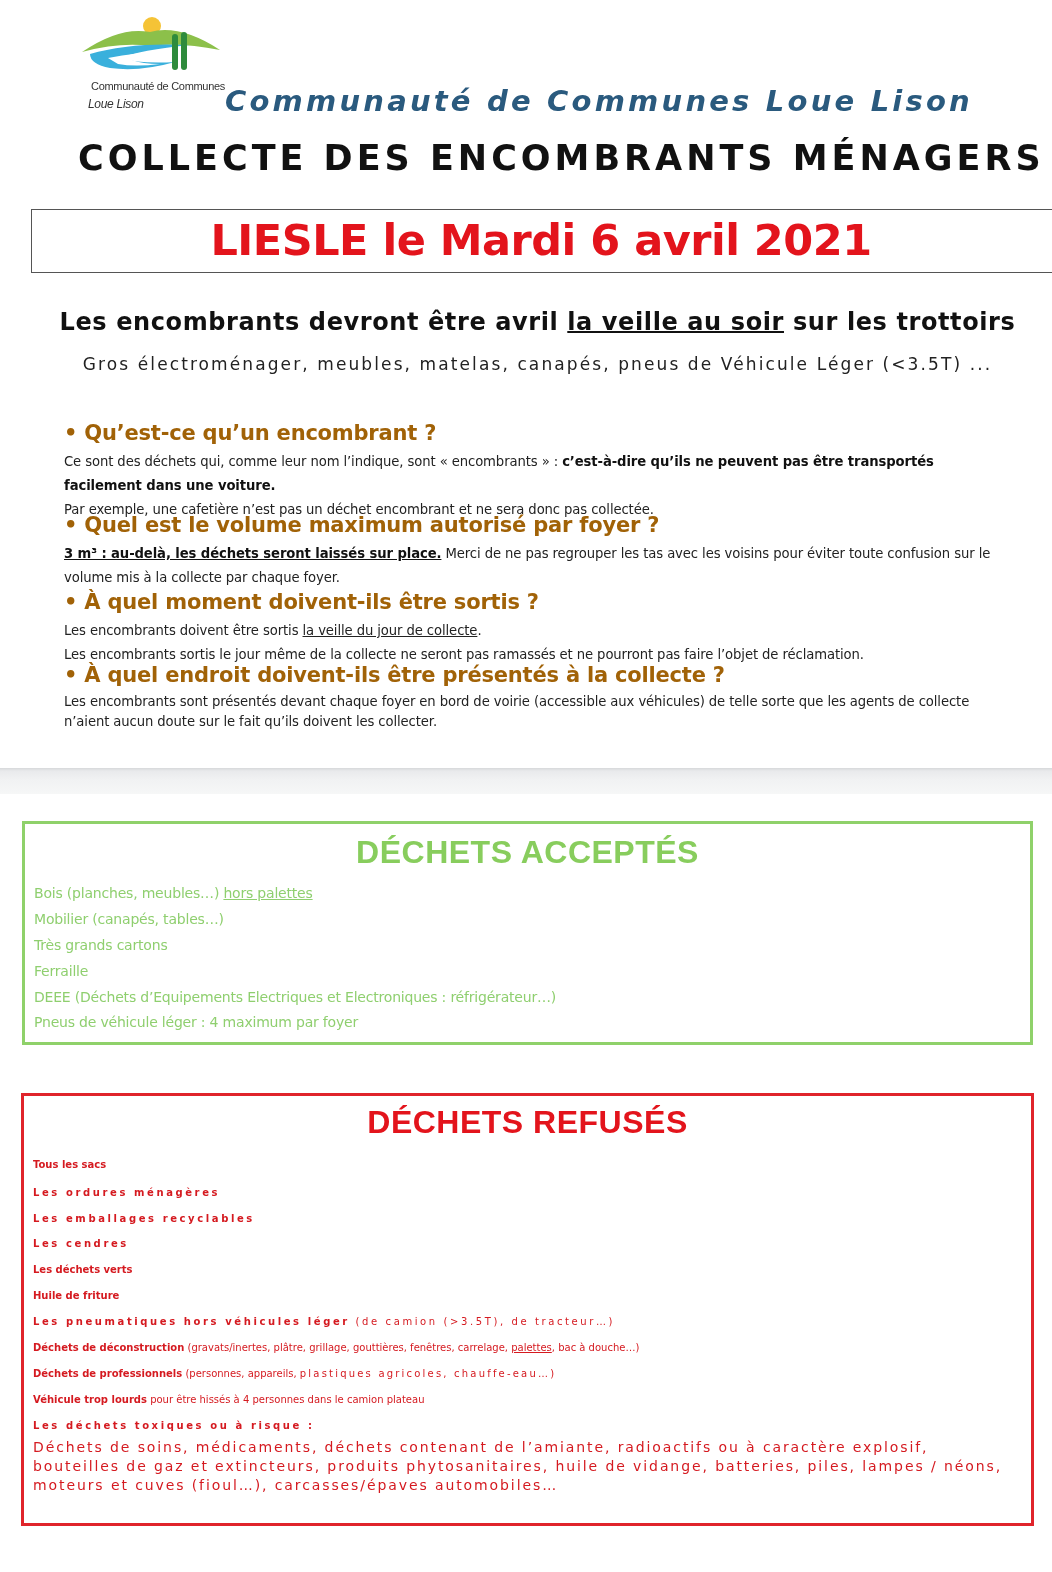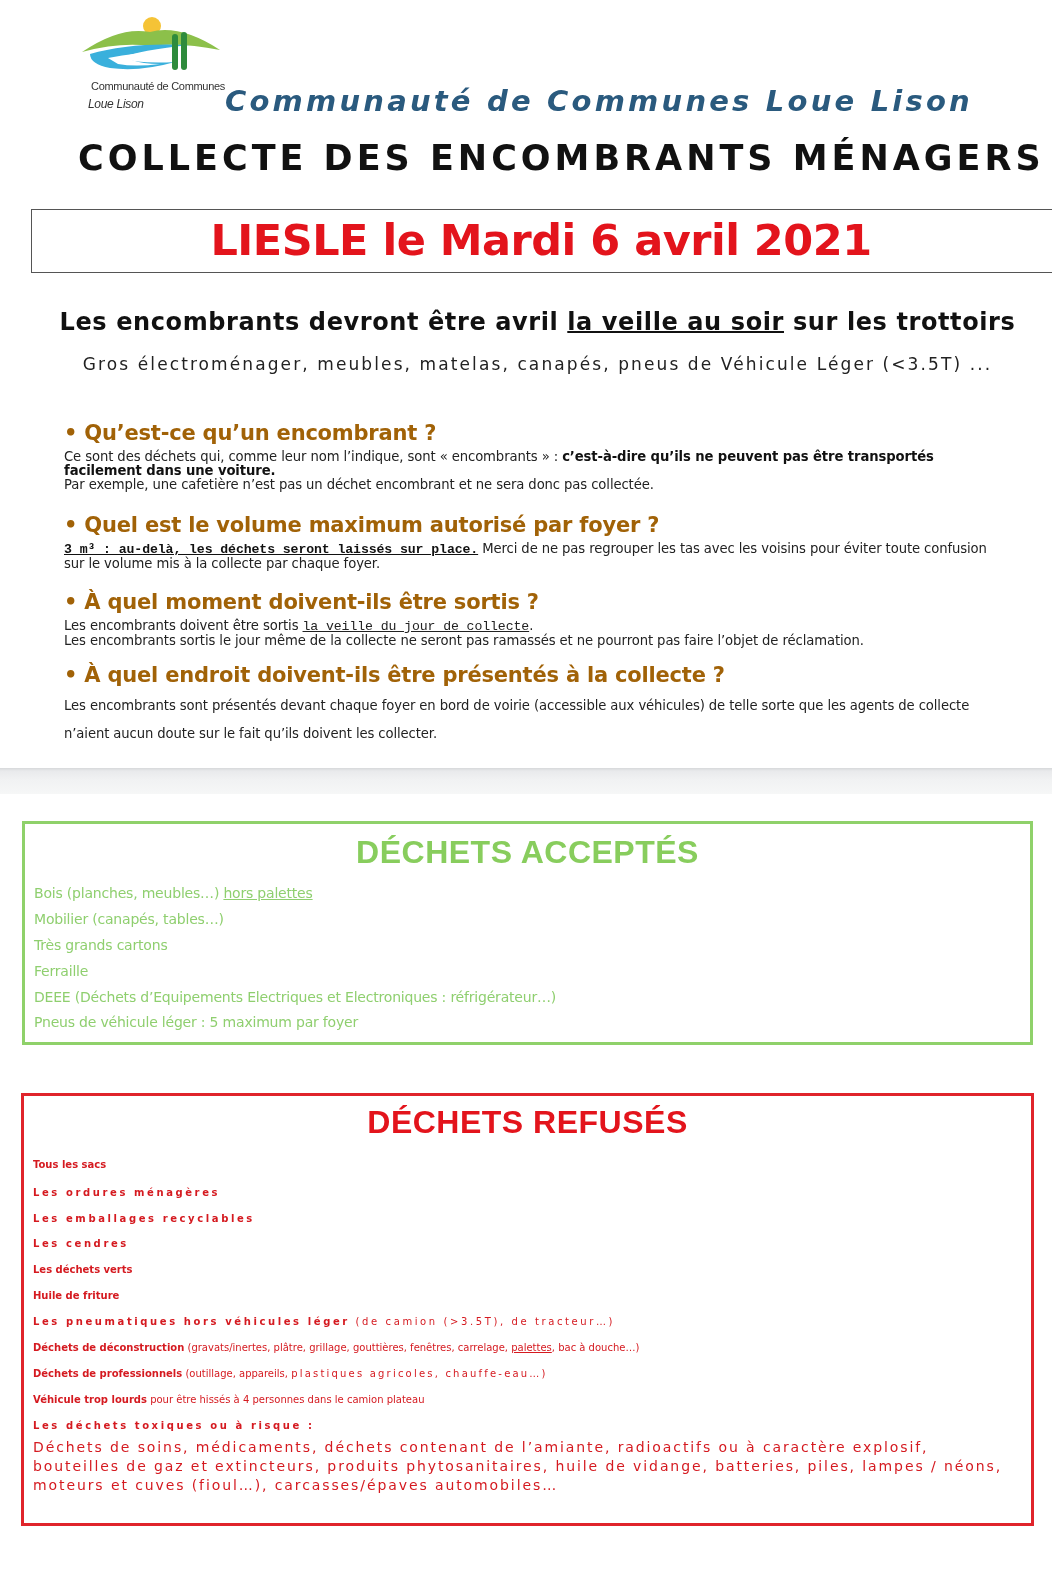--- a/index.html
+++ b/index.html
@@ -15,23 +15,23 @@
   #main-title { left:78px; top:138px; font-family:"DejaVu Sans", sans-serif; font-weight:bold; font-size:35px; letter-spacing:4px; color:#111; }
 
   #date-box { left:31px; top:209px; width:1030px; height:64px; border:1.5px solid #555; border-right:none; box-sizing:border-box; }
   #date-text { left:0; top:215px; width:1082px; text-align:center; font-family:"DejaVu Sans", sans-serif; font-weight:bold; font-size:43px; color:#e3141c; letter-spacing:-0.5px; }
 
   #notice { left:0; top:308px; width:1075px; text-align:center; font-weight:bold; font-size:24px; letter-spacing:0.6px; color:#111; }
   #notice u { text-decoration-thickness:2px; }
   #examples { left:0; top:354px; width:1075px; text-align:center; font-size:17px; letter-spacing:2.1px; color:#222; }
 
   .q-title { position:absolute; left:64px; font-weight:bold; font-size:21px; color:#a16207; letter-spacing:-0.2px; }
-  .q-body { position:absolute; left:64px; width:935px; font-size:13.2px; line-height:14px; color:#222; letter-spacing:-0.1px; }
+  .q-body { position:absolute; left:64px; width:935px; font-size:13.2px; line-height:24px; color:#222; letter-spacing:-0.1px; }
   .q-body b { font-weight:bold; color:#111; }
-  .q-body u { text-decoration:underline;font-family:Liberation Mono, monospace; }
+  .q-body u { text-decoration:underline; }
 
   
   #sep-band { left:0; top:768px; width:1052px; height:26px; background:linear-gradient(#d6d8da 0px, #e9eaec 3px, #f1f2f3 12px, #f6f7f7 26px); }
 
   
   #accepted { left:22px; top:821px; width:1011px; height:224px; border:3px solid #8fd16a; box-sizing:border-box; }
   #accepted-title { left:0; top:834px; width:1055px; text-align:center; font-family:"Liberation Sans", sans-serif; font-weight:bold; font-size:32px; color:#88cd5d; letter-spacing:0.5px; }
   .acc-item { position:absolute; left:34px; font-size:14px; color:#8fcf6f; letter-spacing:-0.2px; }
   .acc-item u { text-decoration:underline; }
 
@@ -73,41 +73,41 @@
 <div class="q-title" style="top:421px">• Qu’est-ce qu’un encombrant ?</div>
 <div class="q-body" style="top:450px"><span>Ce sont des déchets qui, comme leur nom l’indique, sont « encombrants » : </span><b>c’est-à-dire qu’ils ne peuvent pas être transportés facilement dans une voiture.</b><br><span>Par exemple, une cafetière n’est pas un déchet encombrant et ne sera donc pas collectée.</span></div>
 
 <div class="q-title" style="top:513px">• Quel est le volume maximum autorisé par foyer ?</div>
 <div class="q-body" style="top:542px"><b><u>3 m³ : au-delà, les déchets seront laissés sur place.</u></b><span> Merci de ne pas regrouper les tas avec les voisins pour éviter toute confusion sur le volume mis à la collecte par chaque foyer.</span></div>
 
 <div class="q-title" style="top:590px">• À quel moment doivent-ils être sortis ?</div>
 <div class="q-body" style="top:619px"><span>Les encombrants doivent être sortis </span><u>la veille du jour de collecte</u><span>.</span><br><span>Les encombrants sortis le jour même de la collecte ne seront pas ramassés et ne pourront pas faire l’objet de réclamation.</span></div>
 
 <div class="q-title" style="top:663px">• À quel endroit doivent-ils être présentés à la collecte ?</div>
-<div class="q-body" style="top:692px; line-height:28px">Les encombrants sont présentés devant chaque foyer en bord de voirie (accessible aux véhicules) de telle sorte que les agents de collecte n’aient aucun doute sur le fait qu’ils doivent les collecter.</div>
+<div class="q-body" style="top:692px; line-height:20px">Les encombrants sont présentés devant chaque foyer en bord de voirie (accessible aux véhicules) de telle sorte que les agents de collecte n’aient aucun doute sur le fait qu’ils doivent les collecter.</div>
 
 <div id="sep-band" class="abs"></div>
 
 <div id="accepted" class="abs"></div>
 <div id="accepted-title" class="abs">DÉCHETS ACCEPTÉS</div>
 <div class="acc-item" style="top:885px"><span>Bois (planches, meubles…) </span><u>hors palettes</u></div>
 <div class="acc-item" style="top:911px">Mobilier (canapés, tables…)</div>
 <div class="acc-item" style="top:937px">Très grands cartons</div>
 <div class="acc-item" style="top:963px">Ferraille</div>
 <div class="acc-item" style="top:989px">DEEE (Déchets d’Equipements Electriques et Electroniques : réfrigérateur…)</div>
-<div class="acc-item" style="top:1014px">Pneus de véhicule léger : 5 maximum par foyer</div>
+<div class="acc-item" style="top:1014px">Pneus de véhicule léger : 4 maximum par foyer</div>
 
 <div id="refused" class="abs"></div>
 <div id="refused-title" class="abs">DÉCHETS REFUSÉS</div>
 
 <div class="ref-item" style="top:1159px"><span class="b">Tous les sacs</span></div>
 <div class="ref-item sp" style="top:1187px"><span class="b">Les ordures ménagères</span></div>
 <div class="ref-item sp" style="top:1213px"><span class="b">Les emballages recyclables</span></div>
 <div class="ref-item sp" style="top:1238px"><span class="b">Les cendres</span></div>
 <div class="ref-item" style="top:1264px"><span class="b">Les déchets verts</span></div>
 <div class="ref-item" style="top:1290px"><span class="b">Huile de friture</span></div>
 <div class="ref-item sp" style="top:1316px"><span class="b">Les pneumatiques hors véhicules léger</span><span class="n"> (de camion (&gt;3.5T), de tracteur…)</span></div>
 <div class="ref-item" style="top:1342px"><span class="b">Déchets de déconstruction</span><span class="n"> (gravats/inertes, plâtre, grillage, gouttières, fenêtres, carrelage, </span><u class="n">palettes</u><span class="n">, bac à douche…)</span></div>
-<div class="ref-item" style="top:1368px"><span class="b">Déchets de professionnels</span><span class="n"> (outillage, appareils, </span><span class="n sp" style="letter-spacing:2.2px">plastiques agricoles, chauffe-eau…)</span></div>
+<div class="ref-item" style="top:1368px"><span class="b">Déchets de professionnels</span><span class="n"> (personnes, appareils, </span><span class="n sp" style="letter-spacing:2.2px">plastiques agricoles, chauffe-eau…)</span></div>
 <div class="ref-item" style="top:1394px"><span class="b">Véhicule trop lourds</span><span class="n"> pour être hissés à 4 personnes dans le camion plateau</span></div>
 
 <div class="ref-item sp" style="top:1420px"><span class="b">Les déchets toxiques ou à risque :</span></div>
 <div id="toxic-body" class="abs">Déchets de soins, médicaments, déchets contenant de l’amiante, radioactifs ou à caractère explosif, bouteilles de gaz et extincteurs, produits phytosanitaires, huile de vidange, batteries, piles, lampes / néons, moteurs et cuves (fioul…), carcasses/épaves automobiles…</div>
 
 </body></html>

